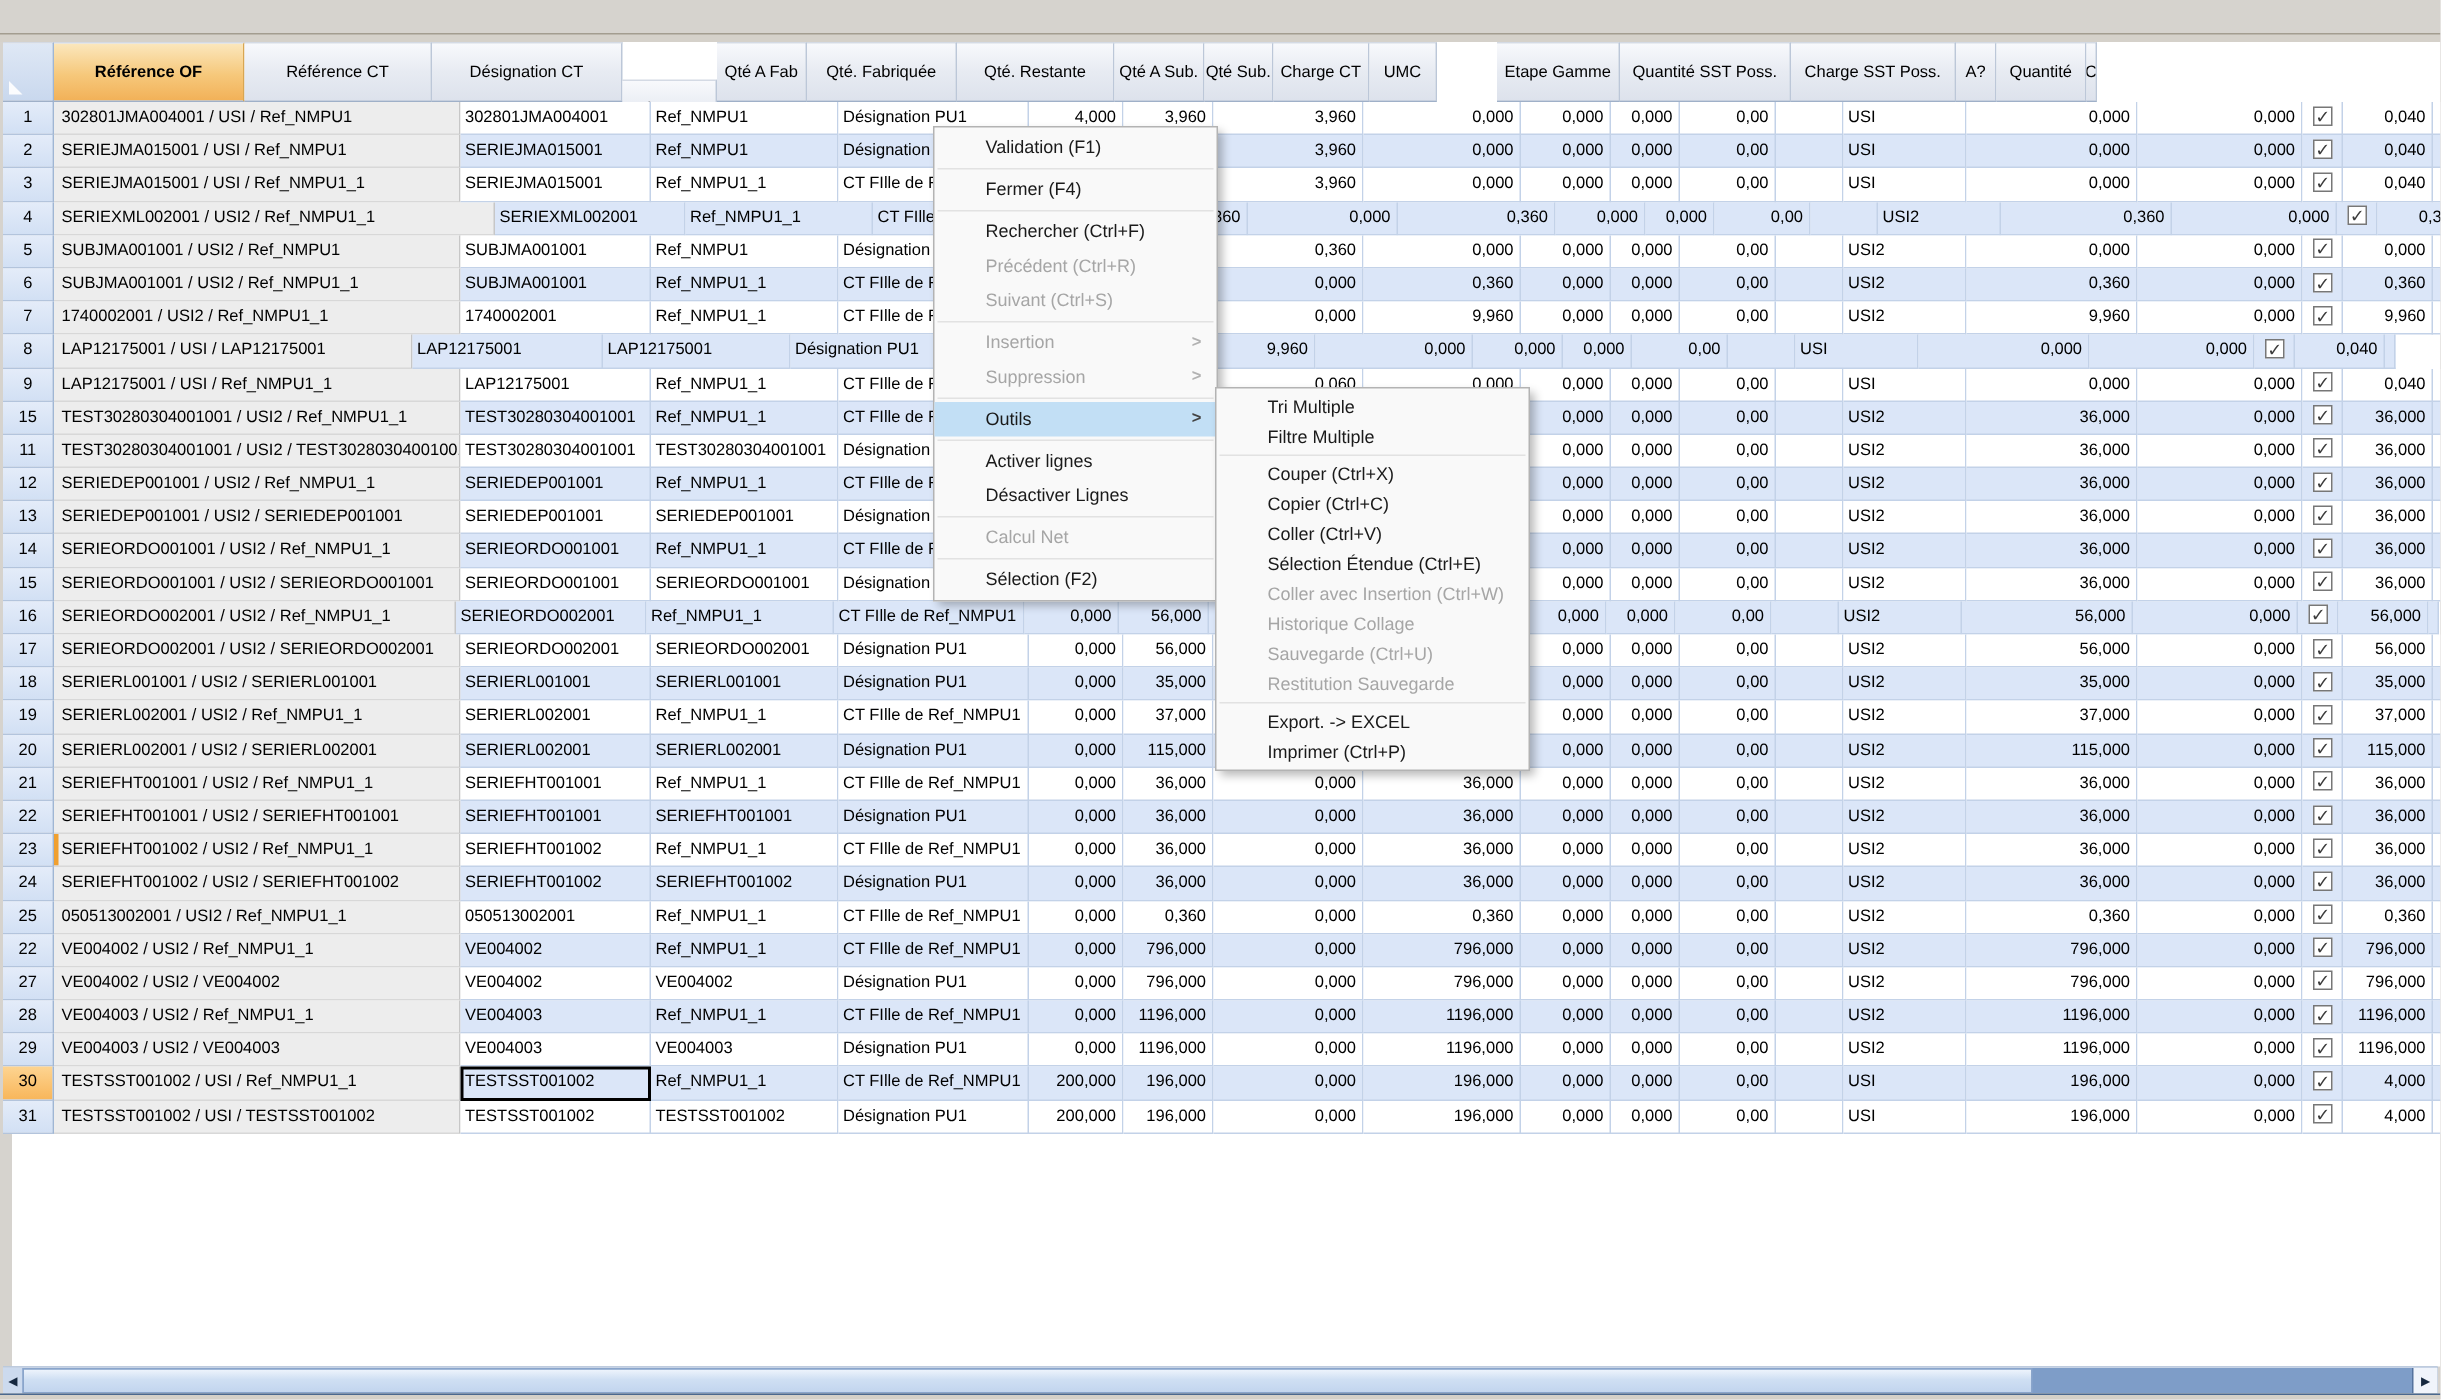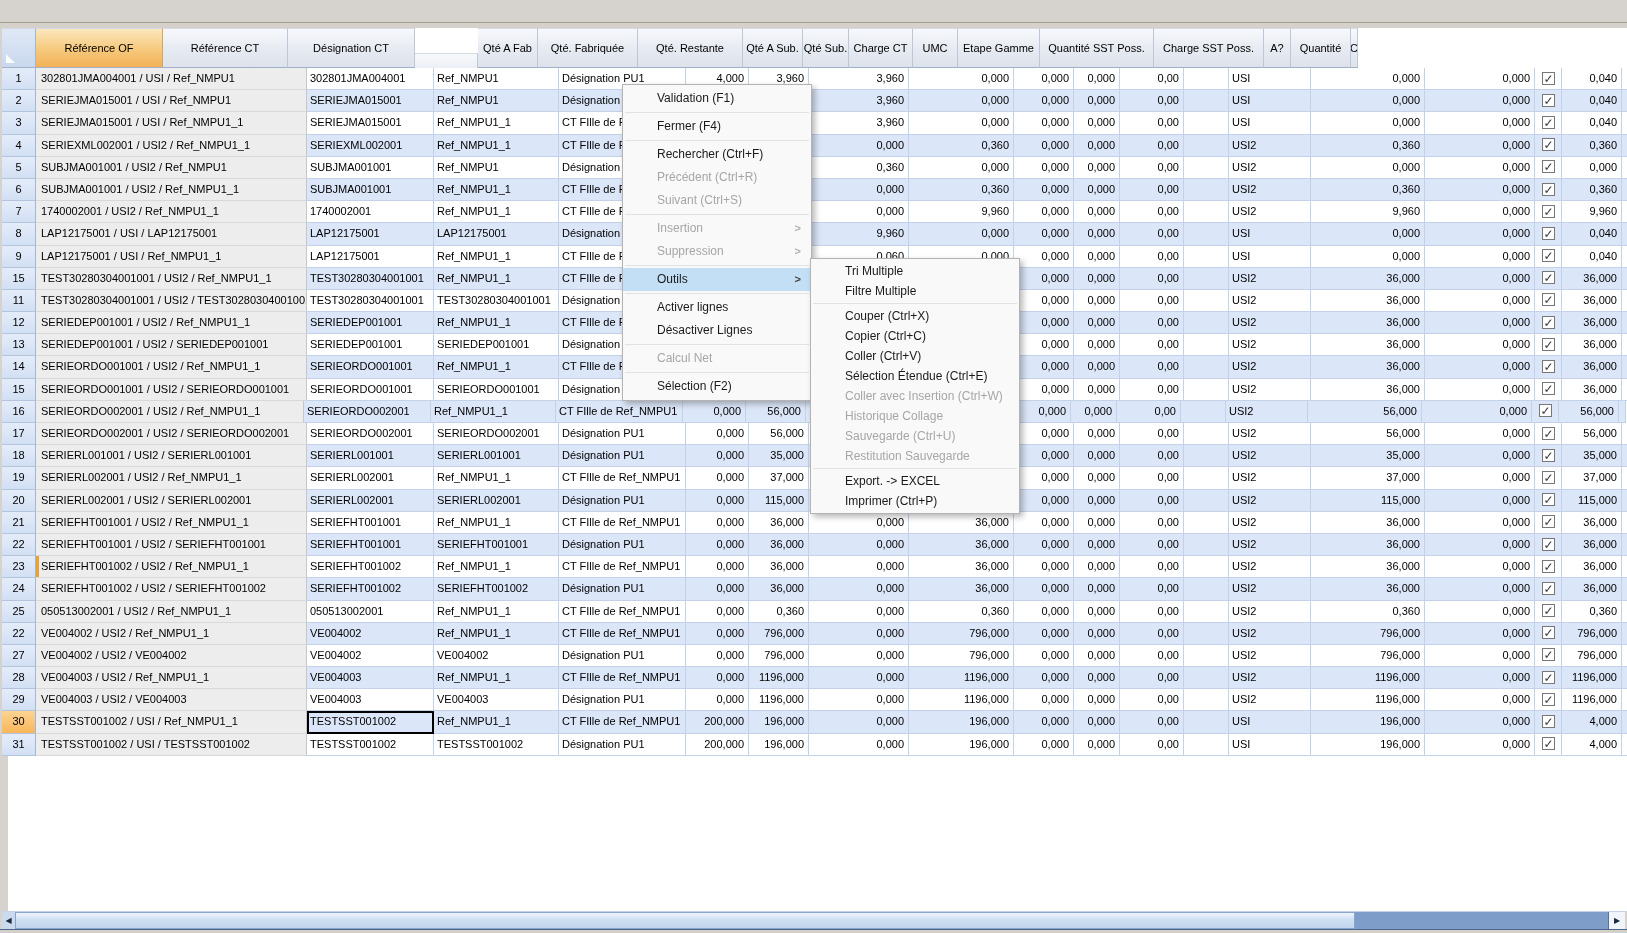--- a/index.html
+++ b/index.html
@@ -70,32 +70,32 @@
 <body>
 
 <div class="window">
 
 
   <div class="formstrip"></div>
 
   <div class="grid">
     <div id="grid-header">
         <div class="hc hcorner" style="width: 34px;"><div class="tri"></div></div>
-        <div class="hc hsel" style="width: 127px;"><span>Référence OF</span></div>
+        <div class="hc hsel" style="width: 127px; font-weight: bold;"><span>Référence OF</span></div>
         <div class="hc" style="width: 125px;"><span>Référence CT</span></div>
         <div class="hc" style="width: 127px;"><span>Désignation CT</span></div>
         <div class="hc" style="width: 63px; margin-top: 25px;"><span>Qté. Besoin</span></div>
         <div class="hc" style="width: 60px;"><span>Qté A Fab</span></div>
         <div class="hc" style="width: 100px;"><span>Qté. Fabriquée</span></div>
         <div class="hc" style="width: 105px;"><span>Qté. Restante</span></div>
         <div class="hc" style="width: 60px;"><span>Qté A Sub.</span></div>
         <div class="hc" style="width: 46px;"><span>Qté Sub.</span></div>
         <div class="hc" style="width: 64px;"><span>Charge CT</span></div>
         <div class="hc" style="width: 45px;"><span>UMC</span></div>
-        <div class="hc" style="width: 82px;"><span>Etape Gamme</span></div>
+        <div class="hc" style="width: 82px; margin-left: 40px;"><span>Etape Gamme</span></div>
         <div class="hc" style="width: 114px;"><span>Quantité SST Poss.</span></div>
         <div class="hc" style="width: 110px;"><span>Charge SST Poss.</span></div>
         <div class="hc" style="width: 27px;"><span>A?</span></div>
         <div class="hc" style="width: 60px;"><span>Quantité</span></div>
         <div class="hc" style="width: 7px;"><span>C</span></div>
       </div>
     <div id="grid-body">
         <div class="row">
           <div class="cell al-center c-n" style="width: 34px;">1</div>
           <div class="cell al-left c-cumuls" style="width: 271px;">302801JMA004001 / USI / Ref_NMPU1</div>
@@ -154,21 +154,21 @@
           <div class="cell al-left c-umc" style="width: 45px;"></div>
           <div class="cell al-left c-etape" style="width: 82px;">USI</div>
           <div class="cell al-right c-q_sst" style="width: 114px;">0,000</div>
           <div class="cell al-right c-charge_sst" style="width: 110px;">0,000</div>
           <div class="cell al-center c-a" style="width: 27px;"><span class="cb on"></span></div>
           <div class="cell al-right c-quantite" style="width: 60px;">0,040</div>
           <div class="cell al-left c-sliver" style="width: 7px;"></div>
         </div>
         <div class="row alt">
           <div class="cell al-center c-n" style="width: 34px;">4</div>
-          <div class="cell al-left c-cumuls" style="width: 271px;">SERIEXML002001 / USI2 / Ref_NMPU1_1</div>
+          <div class="cell al-left c-cumuls" style="width: 294px;">SERIEXML002001 / USI2 / Ref_NMPU1_1</div>
           <div class="cell al-left c-ref_of" style="width: 127px;">SERIEXML002001</div>
           <div class="cell al-left c-ref_ct" style="width: 125px;">Ref_NMPU1_1</div>
           <div class="cell al-left c-designation" style="width: 127px;">CT FIlle de Ref_NMPU1</div>
           <div class="cell al-right c-besoin" style="width: 63px;">0,360</div>
           <div class="cell al-right c-a_fab" style="width: 60px;">0,360</div>
           <div class="cell al-right c-fabriquee" style="width: 100px;">0,000</div>
           <div class="cell al-right c-restante" style="width: 105px;">0,360</div>
           <div class="cell al-right c-a_sub" style="width: 60px;">0,000</div>
           <div class="cell al-right c-sub" style="width: 46px;">0,000</div>
           <div class="cell al-right c-charge_ct" style="width: 64px;">0,00</div>
@@ -238,21 +238,21 @@
           <div class="cell al-left c-umc" style="width: 45px;"></div>
           <div class="cell al-left c-etape" style="width: 82px;">USI2</div>
           <div class="cell al-right c-q_sst" style="width: 114px;">9,960</div>
           <div class="cell al-right c-charge_sst" style="width: 110px;">0,000</div>
           <div class="cell al-center c-a" style="width: 27px;"><span class="cb on"></span></div>
           <div class="cell al-right c-quantite" style="width: 60px;">9,960</div>
           <div class="cell al-left c-sliver" style="width: 7px;"></div>
         </div>
         <div class="row alt">
           <div class="cell al-center c-n" style="width: 34px;">8</div>
-          <div class="cell al-left c-cumuls" style="width: 271px;">LAP12175001 / USI / LAP12175001</div>
+          <div class="cell al-left c-cumuls" style="width: 239px;">LAP12175001 / USI / LAP12175001</div>
           <div class="cell al-left c-ref_of" style="width: 127px;">LAP12175001</div>
           <div class="cell al-left c-ref_ct" style="width: 125px;">LAP12175001</div>
           <div class="cell al-left c-designation" style="width: 127px;">Désignation PU1</div>
           <div class="cell al-right c-besoin" style="width: 63px;">10,000</div>
           <div class="cell al-right c-a_fab" style="width: 60px;">9,960</div>
           <div class="cell al-right c-fabriquee" style="width: 100px;">9,960</div>
           <div class="cell al-right c-restante" style="width: 105px;">0,000</div>
           <div class="cell al-right c-a_sub" style="width: 60px;">0,000</div>
           <div class="cell al-right c-sub" style="width: 46px;">0,000</div>
           <div class="cell al-right c-charge_ct" style="width: 64px;">0,00</div>

